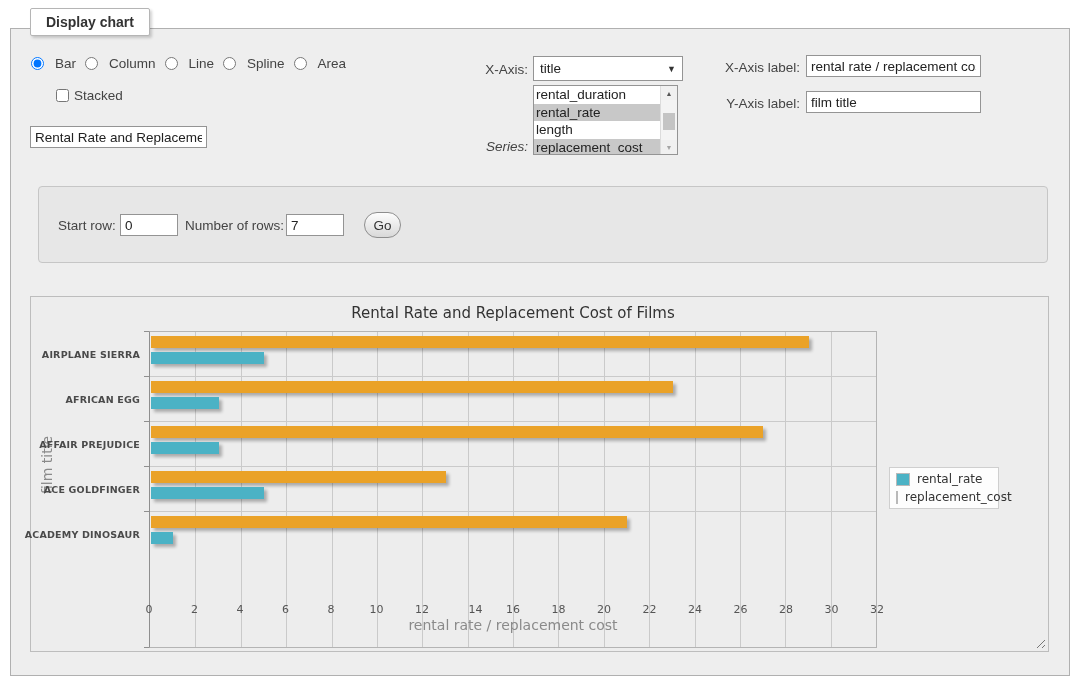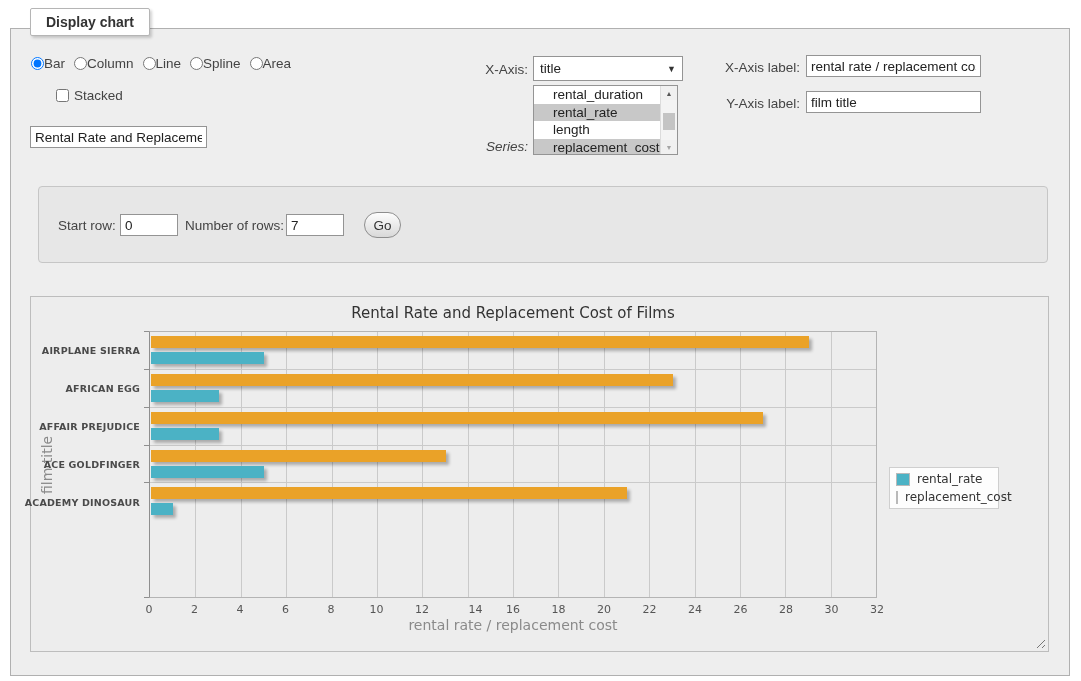--- a/index.html
+++ b/index.html
@@ -15,21 +15,21 @@
     background:#eeeeee; border:1px solid #b0b0b0;
   }
   .legendbox {
     position:absolute; left:30px; top:8px; z-index:5;
     background:#fff; border:1px solid #b5b5b5; border-radius:2px;
     padding:5px 15px; font-weight:bold; font-size:14px; color:#333;
     box-shadow:2px 2px 3px rgba(0,0,0,0.18);
   }
   
   .radio-row { position:absolute; left:31px; top:56px; display:flex; align-items:center; gap:9px; }
-  .radio-row label { display:inline-flex; align-items:center; gap:0; cursor:default; color:#444; }
+  .radio-row label { display:inline-flex; align-items:center; gap:11px; cursor:default; color:#444; }
   .radio-row input, .stacked input { width:13px; height:13px; }
   .stacked { position:absolute; left:31px; top:88px; display:inline-flex; align-items:center; gap:5px; color:#444;margin-left:25px; }
   input[type=text] {
     border:1px solid #949494; background:#fff; color:#222;
     font-family:"Liberation Sans",sans-serif; font-size:13.5px;
     padding:2px 4px; height:22px;
   }
   .title-input { position:absolute; left:30px; top:126px; width:177px; }
   .lbl { position:absolute; text-align:right; color:#444; }
   .lbl-xaxis   { left:440px; top:62px;  width:88px; }
@@ -45,21 +45,21 @@
     display:flex; align-items:center; justify-content:space-between;
     padding:0 6px; color:#222; cursor:default;
   }
   .select .caret { font-size:9px; color:#333; }
   
   .mlist {
     position:absolute; left:533px; top:85px; width:145px; height:70px;
     background:#fff; border:1px solid #949494; overflow:hidden; display:flex;
   }
   .mlist .items { flex:1; display:flex; flex-direction:column; }
-  .mlist .item { height:17.5px; line-height:17.5px; padding-left:19px; color:#222; white-space:nowrap; }
+  .mlist .item { height:17.5px; line-height:17.5px; padding-left:2px; color:#222; white-space:nowrap; }
   .mlist .item.sel { background:#c8c8c8; }
   .sbar { width:17px; background:#f4f4f4; border-left:1px solid #dcdcdc; position:relative; }
   .sbar .btn { height:14px; display:flex; align-items:center; justify-content:center; font-size:7px; color:#555; background:#f0f0f0; }
   .sbar .btn.down { position:absolute; bottom:0; left:0; right:0; color:#a5a5a5; }
   .sbar .thumb { position:absolute; left:2px; right:2px; top:27px; height:17px; background:#c4c4c4; }
   
   .rowsbox {
     position:absolute; left:38px; top:186px; width:1010px; height:77px;
     background:#e7e7e7; border:1px solid #c6c6c6; border-radius:4px;
   }
@@ -78,21 +78,21 @@
   .chart-panel {
     position:absolute; left:30px; top:296px; width:1019px; height:356px;
     background:#ededed; border:1px solid #bdbdbd;
     font-family:"DejaVu Sans", sans-serif;
   }
   .chart-title {
     position:absolute; left:118px; width:728px; top:7px;
     text-align:center; font-size:15px; color:#333;
   }
   .plot {
-    position:absolute; left:118px; top:34px; width:728px; height:267px;
+    position:absolute; left:118px; top:34px; width:728px; height:317px;
     border:1px solid #b4b4b4; border-left-color:#8f8f8f;
   }
   .vline { position:absolute; top:0; bottom:0; width:1px; background:#cacaca; }
   .band { position:relative; border-bottom:1px solid #cacaca; }
   .band:last-child { border-bottom:none; }
   .band::before { content:''; position:absolute; left:-6px; top:-1px; width:5px; height:1px; background:#8f8f8f; }
   .plot::after { content:''; position:absolute; left:-6px; bottom:-1px; width:5px; height:1px; background:#8f8f8f; }
   .bar { position:absolute; left:1px; height:12px; z-index:2; box-shadow:3px 3px 3px rgba(0,0,0,0.28); }
   .bar.r1 { top:4px; }
   .bar.r0 { top:20px; }

